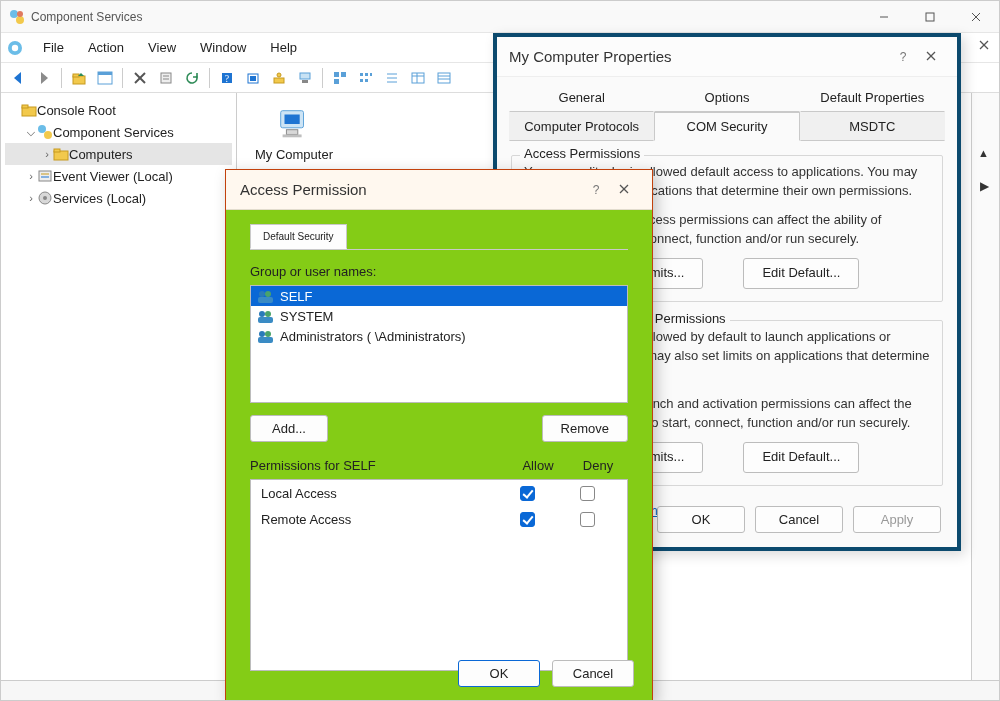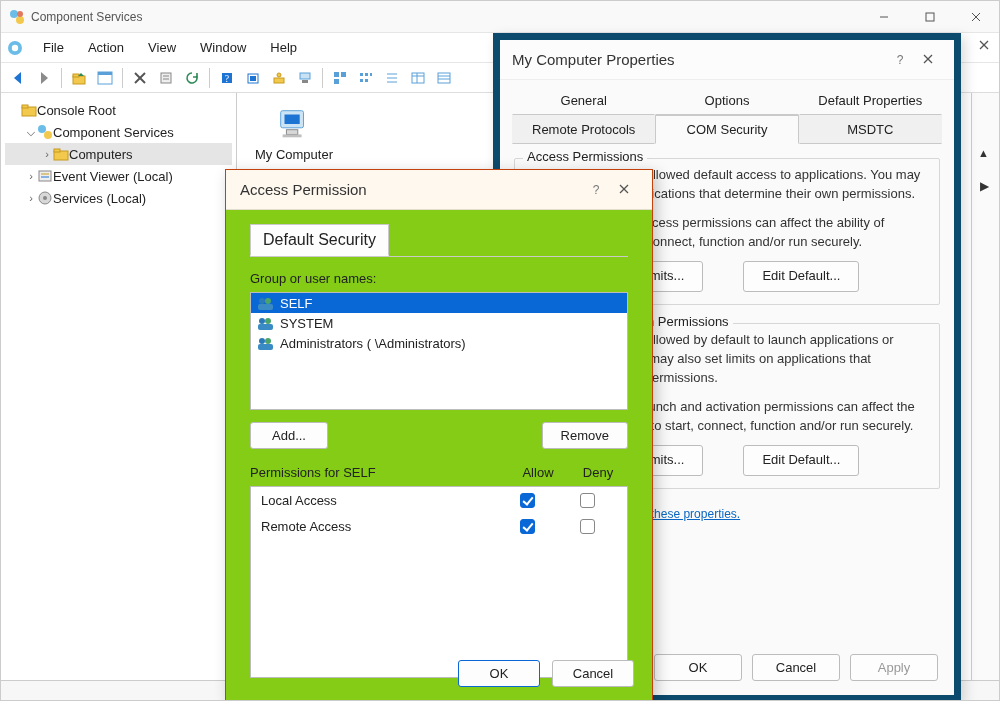--- a/index.html
+++ b/index.html
@@ -31,42 +31,42 @@
   .tree-row.sel{background:#e5e5e5}
   .twisty{width:12px;text-align:center;color:#666;font-size:11px}
   .folder-icon,.node-icon{width:16px;height:16px}
   
   .content-item{display:flex;flex-direction:column;align-items:center;gap:4px;width:90px}
   .content-item .ci-icon{width:38px;height:38px}
   .content-item .ci-label{font-size:13px}
   
   .statusbar{height:20px;border-top:1px solid #ccc;background:#f7f7f7}
   
-  .mcprops{position:absolute;left:492px;top:32px;width:468px;height:669px;border:7px solid #0c4a6e;background:#fafafa;box-shadow:4px 4px 12px rgba(0,0,0,.15);}
+  .mcprops{position:absolute;left:492px;top:32px;width:468px;height:518px;border:4px solid #0c4a6e;background:#fafafa;box-shadow:4px 4px 12px rgba(0,0,0,.15);}
   .mcprops .dlg-title{height:40px;display:flex;align-items:center;padding:0 12px;background:#fcfcfc;border-bottom:1px solid #eee}
   .mcprops .dlg-title .t{flex:1;font-size:15px;color:#333}
   .mcprops .tabs-row1,.mcprops .tabs-row2{display:flex}
   .mcprops .tab{flex:1;text-align:center;padding:6px 4px;font-size:13px;border:1px solid transparent;border-bottom:1px solid #c9c9c9;background:#f0f0f0}
   .mcprops .tab.active{background:#fafafa;border:1px solid #c9c9c9;border-bottom:1px solid #fafafa}
   .mcprops .tab.plain{background:transparent;border-bottom:1px solid #c9c9c9}
   .mcprops .body{padding:14px}
   .group{border:1px solid #d7d7d7;border-radius:2px;margin-bottom:18px}
   .group .gtitle{position:relative;top:-10px;left:8px;background:#fafafa;display:inline-block;padding:0 4px;font-size:13px}
   .group .gbody{padding:0 12px 12px 12px;margin-top:-8px;font-size:13px;line-height:1.45;color:#333}
   .group .btn-row{display:flex;justify-content:center;gap:40px;margin-top:10px}
   .btn{background:#fdfdfd;border:1px solid #bcbcbc;border-radius:3px;padding:5px 18px;font-size:13px;color:#222;min-width:88px;text-align:center}
   .btn.disabled{color:#9a9a9a}
   .mcprops .dlg-buttons{position:absolute;bottom:14px;right:16px;display:flex;gap:10px}
   .link{color:#0a66c2;text-decoration:underline}
   
   .accperm{position:absolute;left:224px;top:168px;width:428px;height:533px;border:1px solid #c2410c;background:#84cc16;box-shadow:4px 4px 14px rgba(0,0,0,.22)}
   .accperm .dlg-title{height:40px;display:flex;align-items:center;padding:0 14px;background:#fff8ef;border-bottom:1px solid #e2dccd}
   .accperm .dlg-title .t{flex:1;font-size:15px;color:#333}
   .accperm .inner{padding:12px 24px}
-  .ap-tab{display:inline-block;border:1px solid #c9c9c9;border-bottom:1px solid #fdfdfd;padding:6px 12px;font-size:16px;background:#fdfdfd}
+  .ap-tab{display:inline-block;border:1px solid #c9c9c9;border-bottom:1px solid #fdfdfd;padding:6px 12px;font-size:10px;background:#fdfdfd}
   .ap-tabstrip{border-bottom:1px solid #c9c9c9;margin-top:2px}
   .ap-label{font-size:13px;margin-top:14px;margin-bottom:6px}
   .listbox{border:1px solid #bcbcbc;height:118px;width:100%;background:#fff;overflow:hidden}
   .li-row{display:flex;align-items:center;height:20px;padding:0 6px;gap:6px;font-size:13px}
   .li-row.sel{background:#0a68d6;color:#fff}
   .users-icon{width:17px;height:15px}
   .add-remove{display:flex;justify-content:space-between;gap:10px;margin-top:12px}
   .perm-head{display:flex;margin-top:16px;font-size:13px}
   .perm-head .pn{flex:1}
   .perm-head .pc{width:60px;text-align:center}
@@ -323,21 +323,21 @@
           </svg>
       </div>
     </div>
     <div style="padding:6px 12px 0 12px">
       <div class="tabs-row1">
         <div class="tab plain">General</div>
         <div class="tab plain">Options</div>
         <div class="tab plain">Default Properties</div>
       </div>
       <div class="tabs-row2">
-        <div class="tab">Remote Protocols</div>
+        <div class="tab">Computer Protocols</div>
         <div class="tab active">COM Security</div>
         <div class="tab">MSDTC</div>
       </div>
     </div>
 
     <div class="body">
       <div class="group">
         <span class="gtitle">Access Permissions</span>
         <div class="gbody">
           <div>You may edit who is allowed default access to applications. You may also set limits on applications that determine their own permissions.</div>

